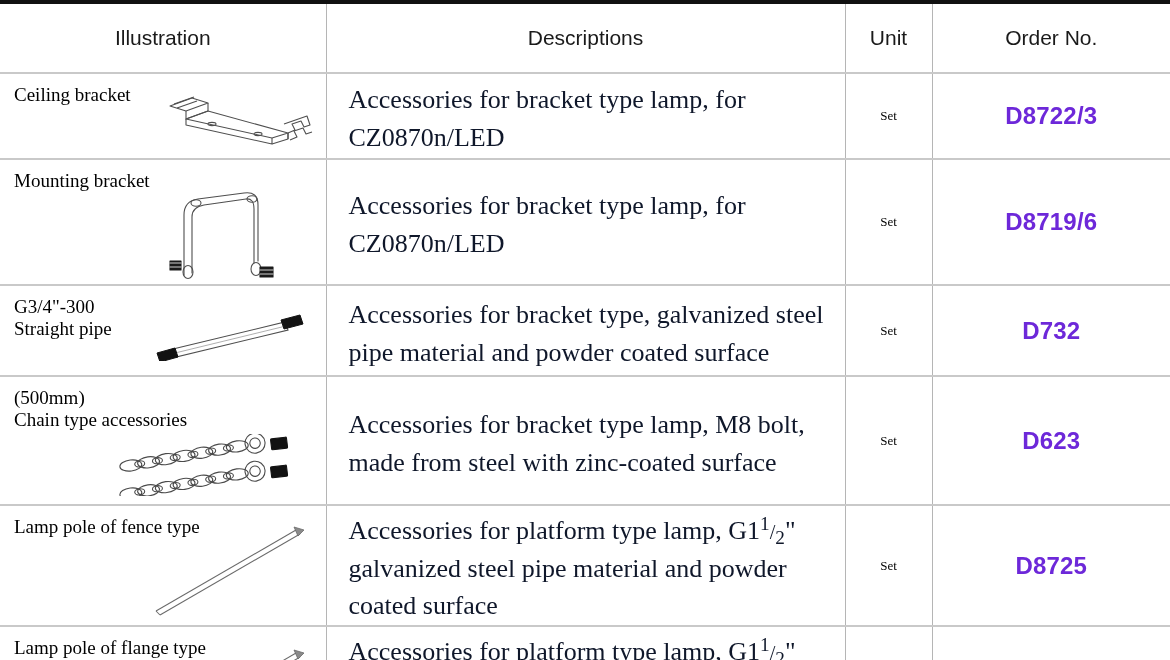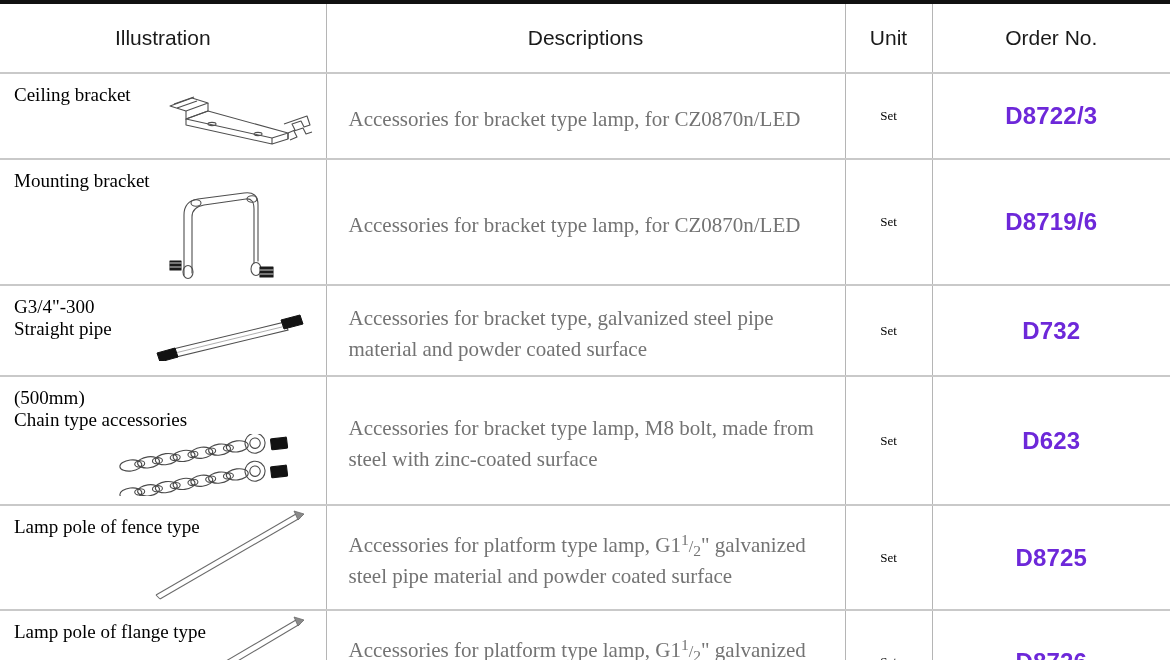--- a/index.html
+++ b/index.html
@@ -78,25 +78,25 @@
   .illu-art {
     position: absolute;
     right: 12px;
     bottom: 6px;
     z-index: 1;
   }
 
   
   .desc-cell {
     font-family: "Liberation Serif", serif;
-    font-size: 21px;
+    font-size: 26px;
     line-height: 1.45;
     padding: 6px 20px 0 22px;
     text-align: left;
-    color: #737373;
+    color: #0f172a;
   }
 
   
   .unit-cell {
     font-family: "Liberation Serif", serif;
     font-size: 13px;
     text-align: center;
     color: #000;
   }
 

